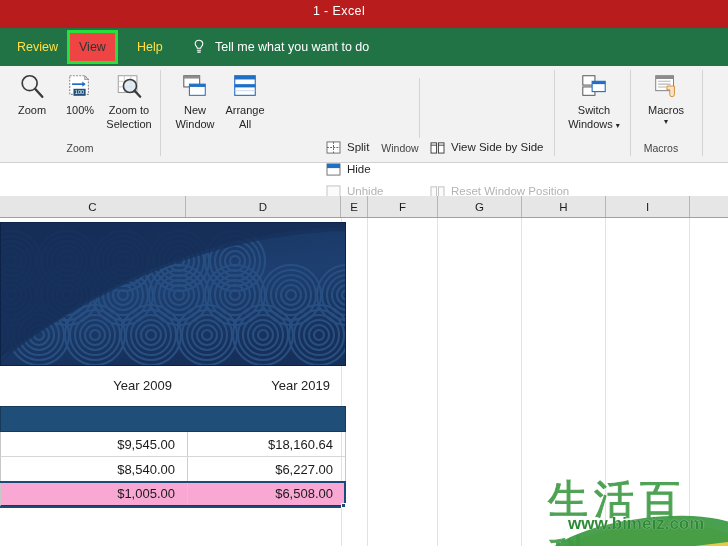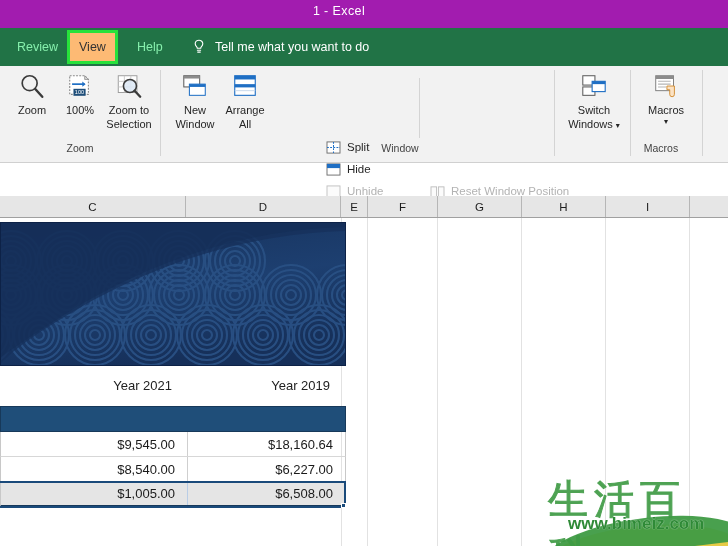--- a/index.html
+++ b/index.html
@@ -7,41 +7,41 @@
     width: 728px; height: 546px;
     overflow: hidden;
     font-family: "Liberation Sans", sans-serif;
     background: #ffffff;
   }
   #app { position: relative; width: 728px; height: 546px; }
 
   
   .titlebar {
     position: absolute; left: 0; top: 0; width: 728px; height: 28px;
-    background: #a21caf;
+    background: #b91c1c;
   }
   .titlebar-text {
     position: absolute; left: 0; top: 4px; width: 728px;
     text-align: center; color: #ffffff; font-size: 12.5px;
     letter-spacing: .4px; padding-right: 50px;
   }
 
   
   .tabstrip {
     position: absolute; left: 0; top: 28px; width: 728px; height: 38px;
     background: #217346;
   }
   .tab {
     position: absolute; top: 5px; height: 28px;
-    color: #86efac; font-size: 12.5px;
+    color: #fde047; font-size: 12.5px;
     display: flex; align-items: center; justify-content: center;
     padding: 0 9px; white-space: nowrap;
   }
   .tab.active {
-    background: #fdba74; color: #333333;
+    background: #ef4444; color: #333333;
     box-shadow: 0 0 0 3px #27e13b;
   }
   .tellme {
     position: absolute; top: 5px; height: 28px;
     display: flex; align-items: center; gap: 9px;
     color: #ffffff; font-size: 12.5px; white-space: nowrap;
   }
   .bulb { width: 14px; height: 16px; flex: 0 0 auto; }
 
   
@@ -123,21 +123,21 @@
   }
   .blueband {
     position: absolute; left: 0; top: 188px; width: 346px; height: 26px;
     background: #1f4e79; border: 1px solid #17395a;
   }
   .datarow {
     position: absolute; left: 0; width: 346px; height: 25px;
     border-left: 1px solid #c8c8c8; border-right: 1px solid #c8c8c8;
     border-bottom: 1px solid #d7d7d7;
   }
-  .datarow.sel { background: #e5e5e5; border-bottom: 1px solid #b9cde6; }
+  .datarow.sel { background: #f9a8d4; border-bottom: 1px solid #b9cde6; }
   .datarow.last { border-bottom: 2px solid #17395a; }
   .cell {
     position: absolute; top: 0; height: 100%;
     display: flex; align-items: center; justify-content: flex-end;
     padding-right: 12px; font-size: 13px; color: #1a1a1a;
   }
   .cellsep { position: absolute; top: 0; width: 1px; height: 100%; background: #cfcfcf; }
 
   
   .selbox {
@@ -298,20 +298,30 @@
 
       <div class="smallbtn dis" style="left:325px; top:115px;">
         <span class="sico">
           <svg viewBox="0 0 16 14" width="15" height="13">
             <rect x="1" y="1" width="14" height="12" fill="#fbfbfb" stroke="#c0c0c0" stroke-width="1"></rect>
           </svg>
         </span>
         <span>Unhide</span>
       </div>
 
+      <div class="smallbtn" style="left:429px; top:71px;">
+        <span class="sico">
+          <svg viewBox="0 0 16 14" width="15" height="13">
+            <rect x="1" y="2" width="6" height="11" fill="#ffffff" stroke="#3b3b3b" stroke-width="1"></rect>
+            <rect x="9" y="2" width="6" height="11" fill="#ffffff" stroke="#3b3b3b" stroke-width="1"></rect>
+            <path d="M1 4.5 H7 M9 4.5 H15" stroke="#3b3b3b" stroke-width="1"></path>
+          </svg>
+        </span>
+        <span>View Side by Side</span>
+      </div>
 
 
       <div class="smallbtn dis" style="left:429px; top:115px;">
         <span class="sico">
           <svg viewBox="0 0 16 14" width="15" height="13">
             <rect x="1" y="2" width="6" height="11" fill="#fbfbfb" stroke="#bdbdbd" stroke-width="1"></rect>
             <rect x="9" y="2" width="6" height="11" fill="#fbfbfb" stroke="#bdbdbd" stroke-width="1"></rect>
           </svg>
         </span>
         <span>Reset Window Position</span>
@@ -410,21 +420,21 @@
           <use href="#fan" x="122" y="38"></use>
             <use href="#fan" x="178" y="38"></use>
           <use href="#fan" x="234" y="38"></use>
         </g>
         <path d="M0 0 H346 V8 C250 10 150 40 60 96 C30 114 12 128 0 140 Z" fill="#16315b" opacity=".80"></path>
         <path d="M0 0 H346 V4 C252 6 156 34 66 90 C34 110 14 124 0 134 Z" fill="#142d55" opacity=".55"></path>
       </svg>
     </div>
 
     <div class="yearrow">
-      <div class="yearcell" style="left:10px;  width:176px;">Year 2021</div>
+      <div class="yearcell" style="left:10px;  width:176px;">Year 2009</div>
       <div class="yearcell" style="left:186px; width:158px;">Year 2019</div>
     </div>
 
     <div class="blueband"></div>
 
     <div class="datarow" style="top:214px;">
       <div class="cellsep" style="left:186px;"></div>
       <div class="cell" style="left:0px;   width:186px;">$9,545.00</div>
       <div class="cell" style="left:186px; width:158px;">$18,160.64</div>
     </div>

